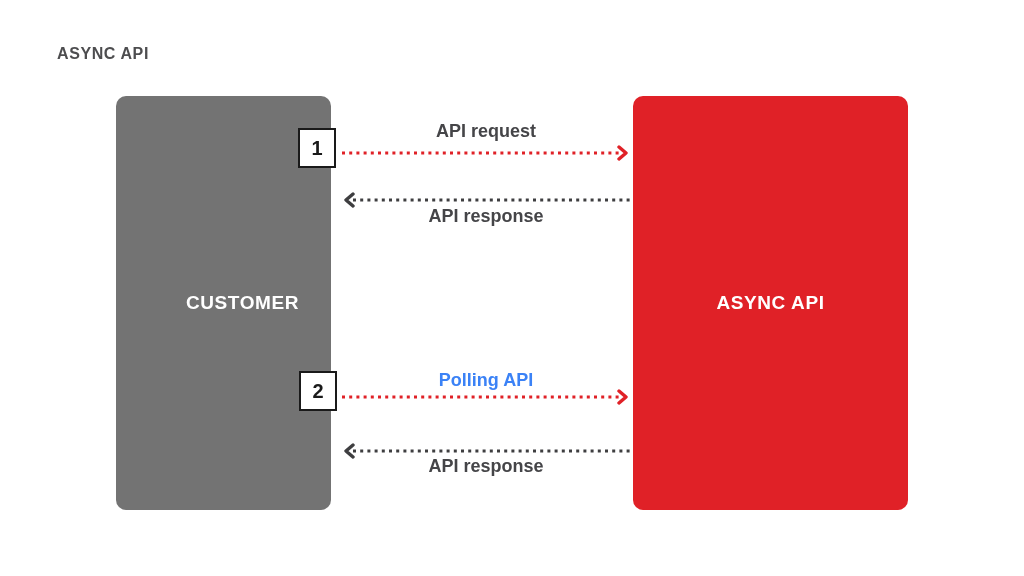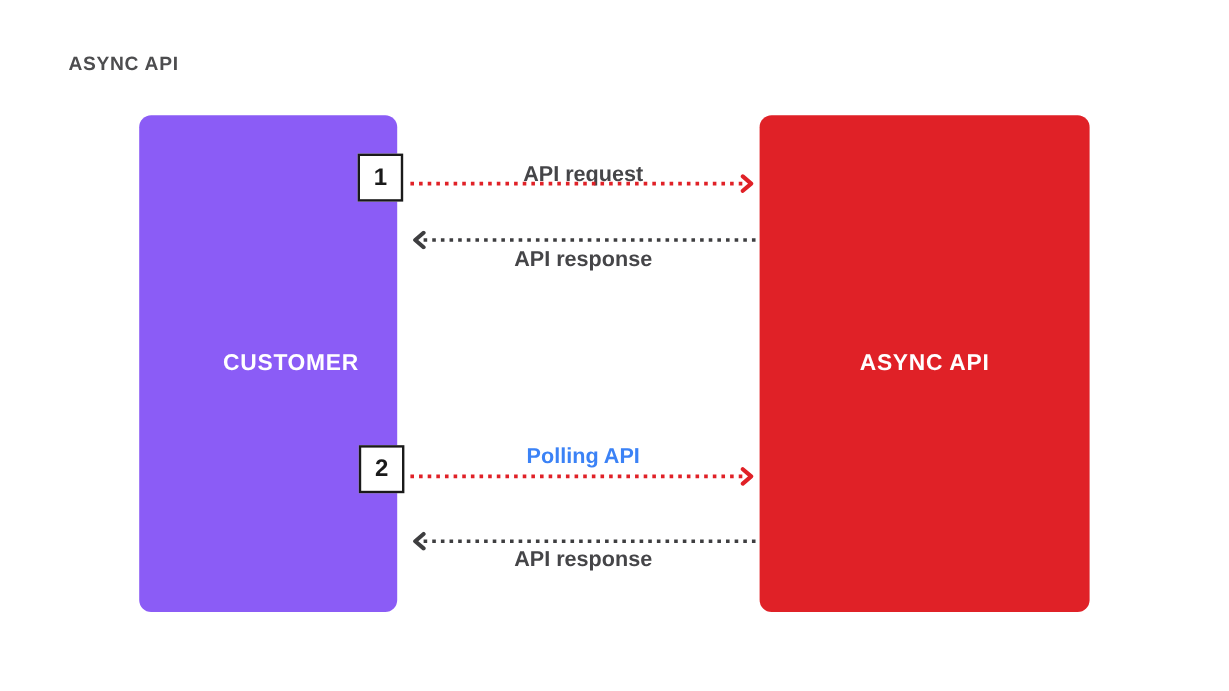--- a/index.html
+++ b/index.html
@@ -80,31 +80,31 @@
   .step-box-1 { left: 298px; top: 128px; }
   .step-box-2 { left: 299px; top: 371px; }
 </style>
 </head>
 <body>
 
 <div class="canvas">
 
   <div class="diagram-title">ASYNC API</div>
 
-  <div class="node node-customer" style="background-color: #8b5cf6; padding-left: 38px;">
+  <div class="node node-customer" style="background-color: #737373; padding-left: 38px;">
     <div class="node-label">
       <div>CUSTOMER</div>
     </div>
   </div>
 
   <div class="node node-async" style="background-color: rgb(224, 33, 39);">
     <div class="node-label">ASYNC API</div>
   </div>
 
-  <div class="flow-label" style="top: 135px; color: rgb(69, 69, 72);">API request</div>
+  <div class="flow-label" style="top: 121px; color: rgb(69, 69, 72);">API request</div>
   <svg class="arrow" style="top:145px" viewBox="0 0 292 16">
     <line x1="2" y1="8" x2="279" y2="8" stroke-width="3" stroke-dasharray="3 4.2" stroke="#e02127"></line>
     <path d="M279 2 L286 8 L279 14" fill="none" stroke-width="3.4" stroke-linecap="round" stroke-linejoin="round" stroke="#e02127"></path>
   </svg>
 
   <svg class="arrow" style="top:192px" viewBox="0 0 292 16">
     <path d="M13 2 L6 8 L13 14" fill="none" stroke-width="3.4" stroke-linecap="round" stroke-linejoin="round" stroke="#3e3e40"></path>
     <line x1="13" y1="8" x2="290" y2="8" stroke-width="3" stroke-dasharray="3 4.2" stroke="#3e3e40"></line>
   </svg>
   <div class="flow-label" style="top: 206px; color: rgb(69, 69, 72);">API response</div>

